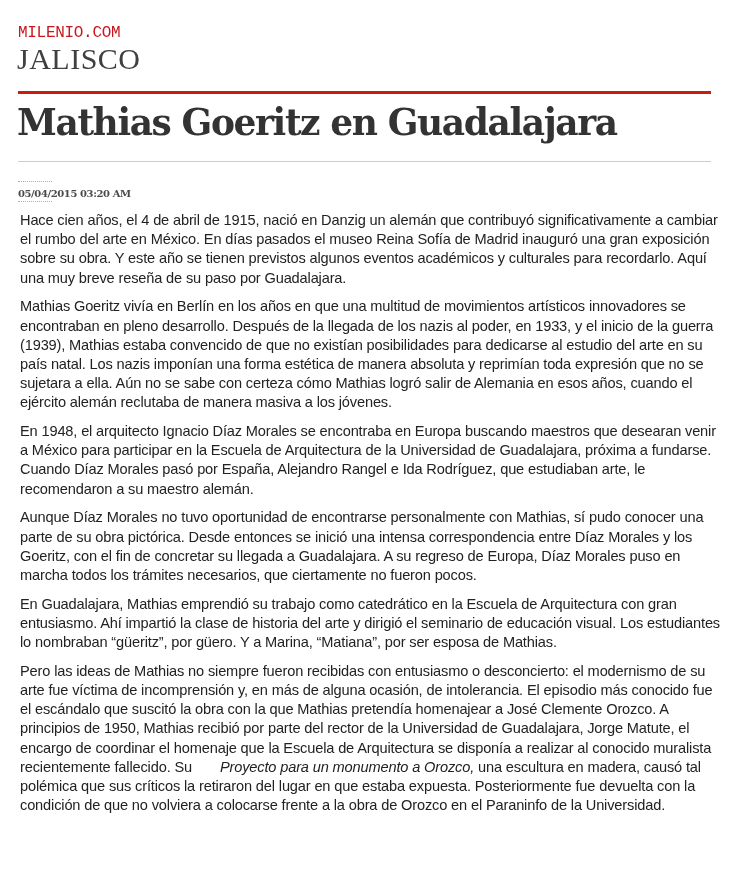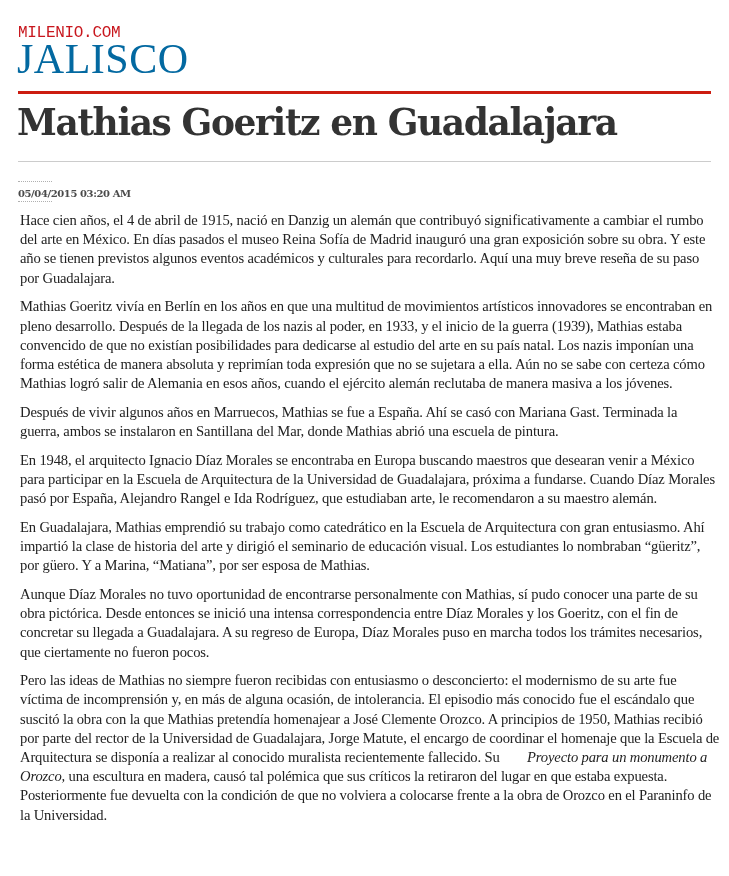--- a/index.html
+++ b/index.html
@@ -7,21 +7,21 @@
     body { position: relative; }
     .brand-site {
       position: absolute; left: 18px; top: 25px;
       font-family: Liberation Mono, monospace;
       font-size: 16px; color: #c8161d; letter-spacing: -0.3px;
       line-height: 16px;
     }
     .brand-section {
       position: absolute; left: 17px; top: 42px;
       font-family: "Liberation Serif", "DejaVu Serif", serif;
-      font-size: 42px; color: #0369a1; letter-spacing: 0.5px;
+      font-size: 30px; color: #404040; letter-spacing: 0.5px;
       line-height: 34px;
     }
     .red-rule {
       position: absolute; left: 18px; top: 91px; width: 693px; height: 3px;
       background: #cc1c10;
     }
     .headline {
       position: absolute; left: 17px; top: 97px;
       font-family: "DejaVu Serif", "Liberation Serif", serif;
       font-weight: bold; font-size: 36px; color: #333333;
@@ -39,21 +39,21 @@
       width: 34px; height: 1px; border-top: 1px dotted #b0b0b0;
     }
     .date-text {
       font-family: "DejaVu Serif", "Liberation Serif", serif;
       font-weight: bold; font-size: 10px; color: #4a4a4a;
       letter-spacing: -0.4px; line-height: 12px; margin: 6px 0 1px 0;
       white-space: nowrap;
     }
     .article {
       position: absolute; left: 20px; top: 211px; width: 700px;
-      font-family: Liberation Serif, serif;
+      font-family: Liberation Sans, sans-serif;
       font-size: 14.6px; color: #222222; line-height: 19.2px;
       letter-spacing: -0.15px;
     }
     .article p { margin-bottom: 9.5px; }
     .article em { font-style: italic; margin-left: 24px; }
   </style>
 </head>
 <body>
 
 <div>
@@ -69,18 +69,17 @@
 
 <div class="date-block">
   <div class="dots"></div>
   <div class="date-text">05/04/2015 03:20 AM</div>
   <div class="dots"></div>
 </div>
 
 <div class="article">
   <p>Hace cien años, el 4 de abril de 1915, nació en Danzig un alemán que contribuyó significativamente a cambiar el rumbo del arte en México. En días pasados el museo Reina Sofía de Madrid inauguró una gran exposición sobre su obra. Y este año se tienen previstos algunos eventos académicos y culturales para recordarlo. Aquí una muy breve reseña de su paso por Guadalajara.</p>
   <p>Mathias Goeritz vivía en Berlín en los años en que una multitud de movimientos artísticos innovadores se encontraban en pleno desarrollo. Después de la llegada de los nazis al poder, en 1933, y el inicio de la guerra (1939), Mathias estaba convencido de que no existían posibilidades para dedicarse al estudio del arte en su país natal. Los nazis imponían una forma estética de manera absoluta y reprimían toda expresión que no se sujetara a ella. Aún no se sabe con certeza cómo Mathias logró salir de Alemania en esos años, cuando el ejército alemán reclutaba de manera masiva a los jóvenes.</p>
-  <p>Después de vivir algunos años en Marruecos, Mathias se fue a España. Ahí se casó con Mariana Gast. Terminada la guerra, ambos se instalaron en Santillana del Mar, donde Mathias  abrió una escuela de pintura.</p>
   <p>En 1948, el arquitecto Ignacio Díaz Morales se encontraba en Europa buscando maestros que desearan venir a México para participar en la Escuela de Arquitectura de la Universidad de Guadalajara, próxima a fundarse. Cuando Díaz Morales pasó por España, Alejandro Rangel e Ida Rodríguez, que estudiaban arte, le recomendaron a su maestro alemán.</p>
+  <p>Aunque Díaz Morales no tuvo oportunidad de encontrarse personalmente con Mathias, sí pudo conocer una parte de su obra pictórica. Desde entonces se inició una intensa correspondencia entre Díaz Morales y los Goeritz, con el fin de concretar su llegada a Guadalajara. A su regreso de Europa, Díaz Morales puso en marcha todos los trámites necesarios, que ciertamente no fueron pocos.</p>
   <p>En Guadalajara, Mathias emprendió su trabajo como catedrático en la Escuela de Arquitectura con gran entusiasmo. Ahí impartió la clase de historia del arte y dirigió el seminario de educación visual. Los estudiantes lo nombraban “güeritz”, por güero. Y a Marina, “Matiana”,  por ser esposa de Mathias.</p>
-  <p>Aunque Díaz Morales no tuvo oportunidad de encontrarse personalmente con Mathias, sí pudo conocer una parte de su obra pictórica. Desde entonces se inició una intensa correspondencia entre Díaz Morales y los Goeritz, con el fin de concretar su llegada a Guadalajara. A su regreso de Europa, Díaz Morales puso en marcha todos los trámites necesarios, que ciertamente no fueron pocos.</p>
   <p><span>Pero las ideas de Mathias no siempre fueron recibidas con entusiasmo o desconcierto: el modernismo de su arte fue víctima de incomprensión y, en más de alguna ocasión, de intolerancia. El episodio más conocido fue el escándalo que suscitó la obra con la que Mathias pretendía homenajear a José Clemente Orozco. A principios de 1950, Mathias recibió por parte del rector de la Universidad de Guadalajara, Jorge Matute, el encargo de coordinar el homenaje que la Escuela de Arquitectura se disponía a realizar al conocido muralista recientemente fallecido. Su </span><em>Proyecto para un monumento a Orozco,</em><span> una escultura en madera, causó tal polémica que sus críticos la retiraron del lugar en que estaba expuesta. Posteriormente fue devuelta con la condición de que no volviera a colocarse frente a la obra de Orozco en el Paraninfo de la Universidad.</span></p>
 </div>
 
 </body></html>

